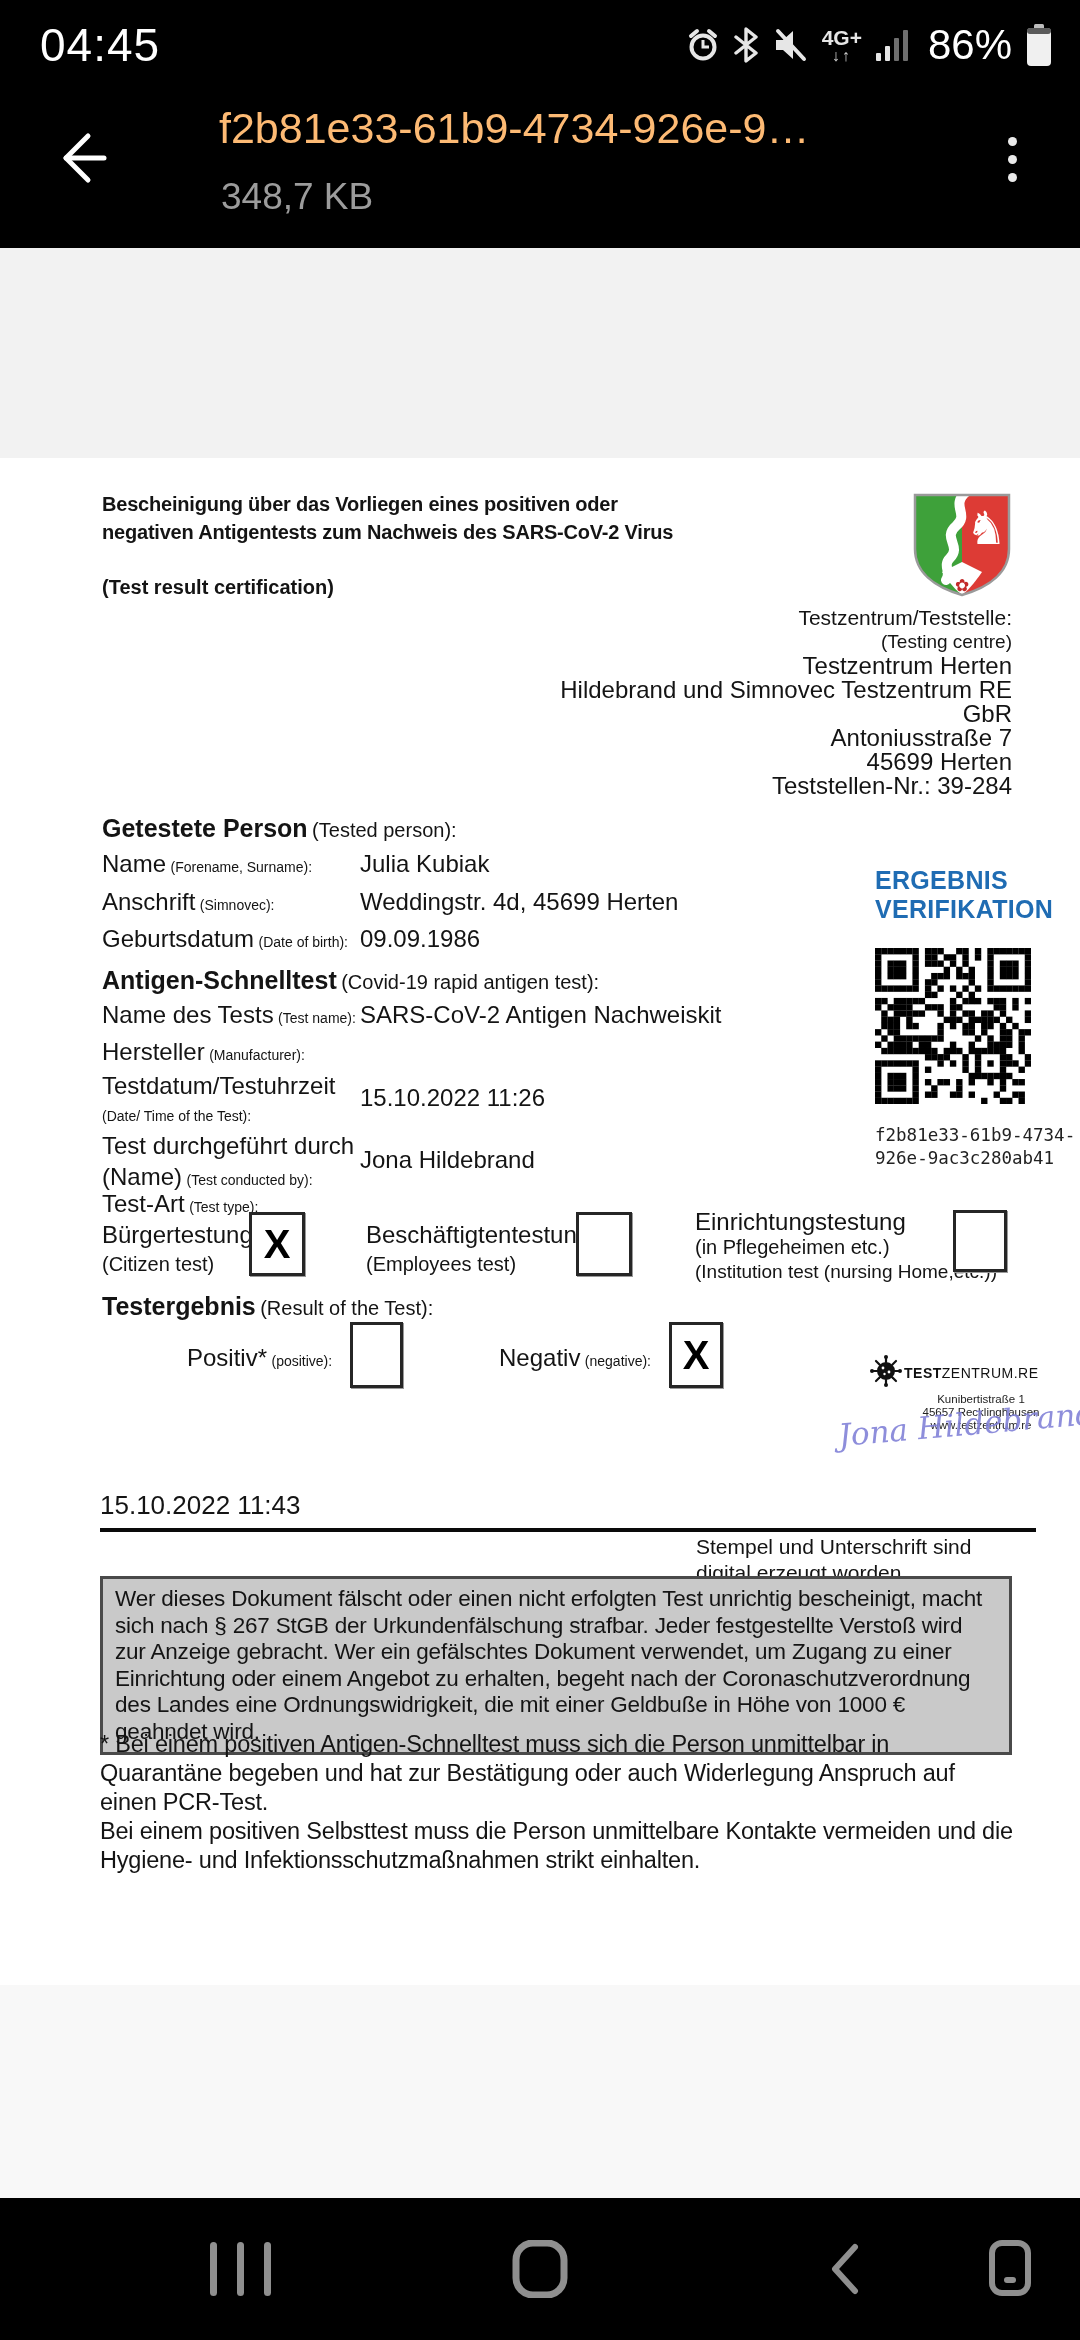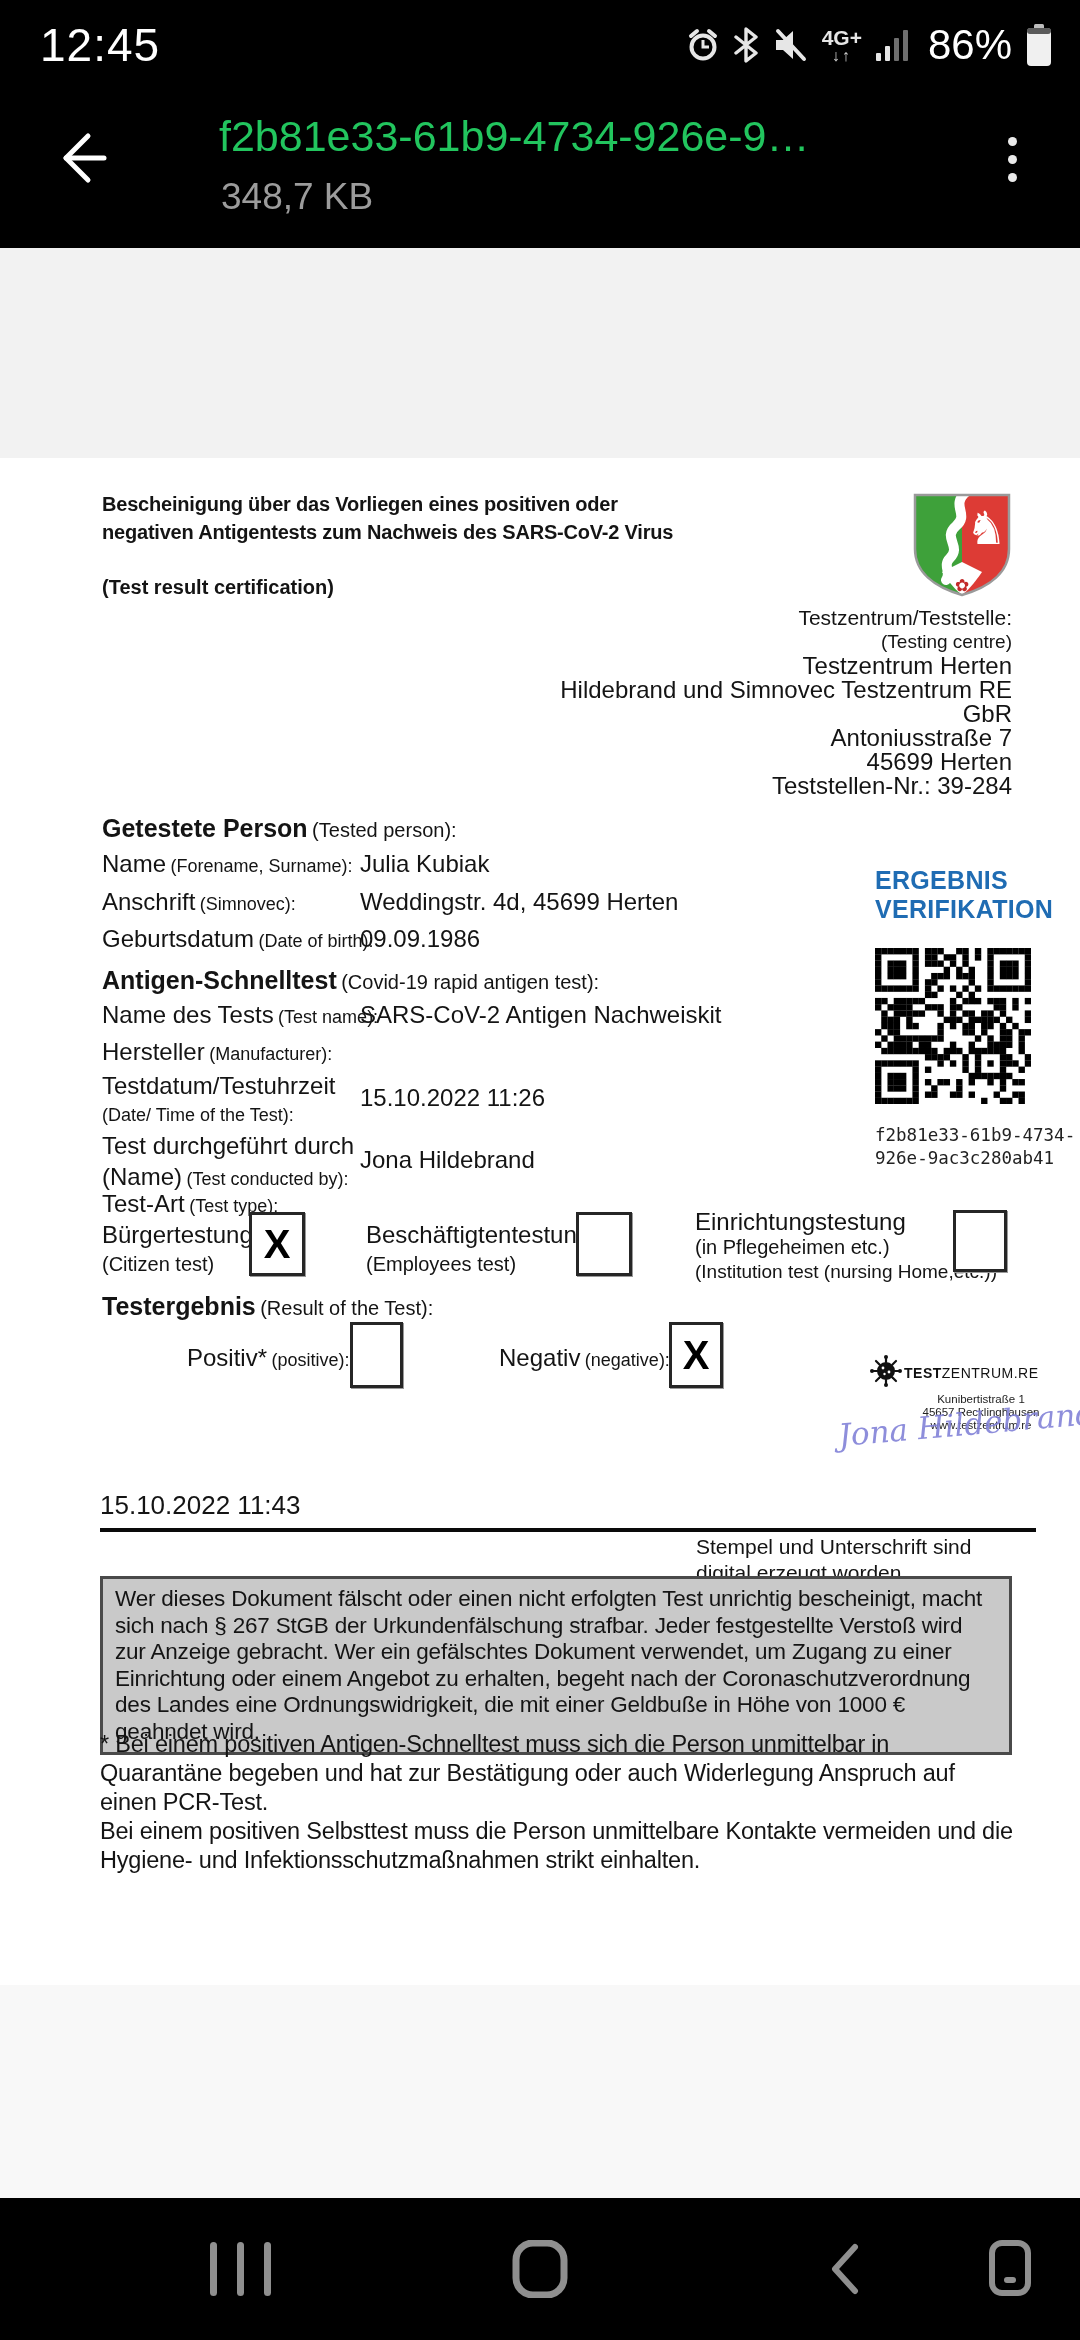--- a/index.html
+++ b/index.html
@@ -14,29 +14,29 @@
   .time{position:absolute;left:40px;top:18px;font-size:46px;color:#fff;letter-spacing:1px;}
   .sicons{position:absolute;right:28px;top:0;height:90px;display:flex;align-items:center;gap:14px;}
   .sicons svg{display:block;}
   .net-wrap{display:flex;flex-direction:column;align-items:center;line-height:1;color:#e6e6e6;}
   .net-label{font-size:21px;font-weight:bold;}
   .net-arrows{font-size:16px;letter-spacing:2px;color:#cfcfcf;}
   .batt-label{font-size:42px;color:#fff;margin-left:4px;}
   
   .app-header{position:absolute;left:0;top:90px;width:1080px;height:158px;background:#000;}
   .back-btn{position:absolute;left:48px;top:36px;width:64px;height:64px;cursor:pointer;}
-  .hdr-title{position:absolute;left:219px;top:22px;width:720px;font-size:43px;color:#22c55e;white-space:nowrap;overflow:hidden;}
+  .hdr-title{position:absolute;left:219px;top:14px;width:720px;font-size:43px;color:#fdba74;white-space:nowrap;overflow:hidden;}
   .hdr-sub{position:absolute;left:221px;top:86px;font-size:37px;color:#9c9c9c;}
   .menu-btn{position:absolute;right:48px;top:34px;width:40px;height:70px;display:flex;flex-direction:column;align-items:center;justify-content:center;gap:9px;cursor:pointer;}
   .menu-btn i{width:9px;height:9px;border-radius:50%;background:#eaeaea;}
   
   .page{position:absolute;left:0;top:458px;width:1080px;height:1527px;background:#fff;color:#141414;}
   .abs{position:absolute;}
   .de{font-size:24px;}
-  .en{font-size:18px;}
+  .en{font-size:14px;}
   .doc-title{left:102px;top:32px;width:575px;font-size:20px;font-weight:bold;line-height:28px;letter-spacing:-0.2px;}
   .doc-title-en{left:102px;top:118px;font-size:20px;font-weight:bold;}
   .arms{left:912px;top:34px;}
   .center-block{right:68px;top:148px;text-align:right;line-height:24px;}
   .center-block .lbl{font-size:21px;font-weight:normal;}
   .center-block .lbl-en{font-size:19px;}
   .center-block div{margin-bottom:0;}
   .cline{font-size:24px;margin-top:0;}
   .center-block > div{padding-top:0;}
   .row-label{left:102px;white-space:nowrap;}
@@ -69,21 +69,21 @@
   .home-btn{left:495px;width:90px;}
   .back-nav-btn{left:800px;width:90px;}
   .phone-btn{left:970px;width:80px;}
 </style>
 </head>
 <body>
 
 <div class="phone">
 
   <div class="status-bar">
-    <div class="time">12:45</div>
+    <div class="time">04:45</div>
     <div class="sicons">
       <span>
         <svg width="34" height="36" viewBox="0 0 34 36">
           <circle cx="17" cy="20" r="11.5" fill="none" stroke="#e6e6e6" stroke-width="4"></circle>
           <path d="M17 13 v7 h6" stroke="#e6e6e6" stroke-width="3" fill="none"></path>
           <path d="M5 9 L11 4" stroke="#e6e6e6" stroke-width="4" stroke-linecap="round"></path>
           <path d="M29 9 L23 4" stroke="#e6e6e6" stroke-width="4" stroke-linecap="round"></path>
         </svg>
       </span>
       <span>

